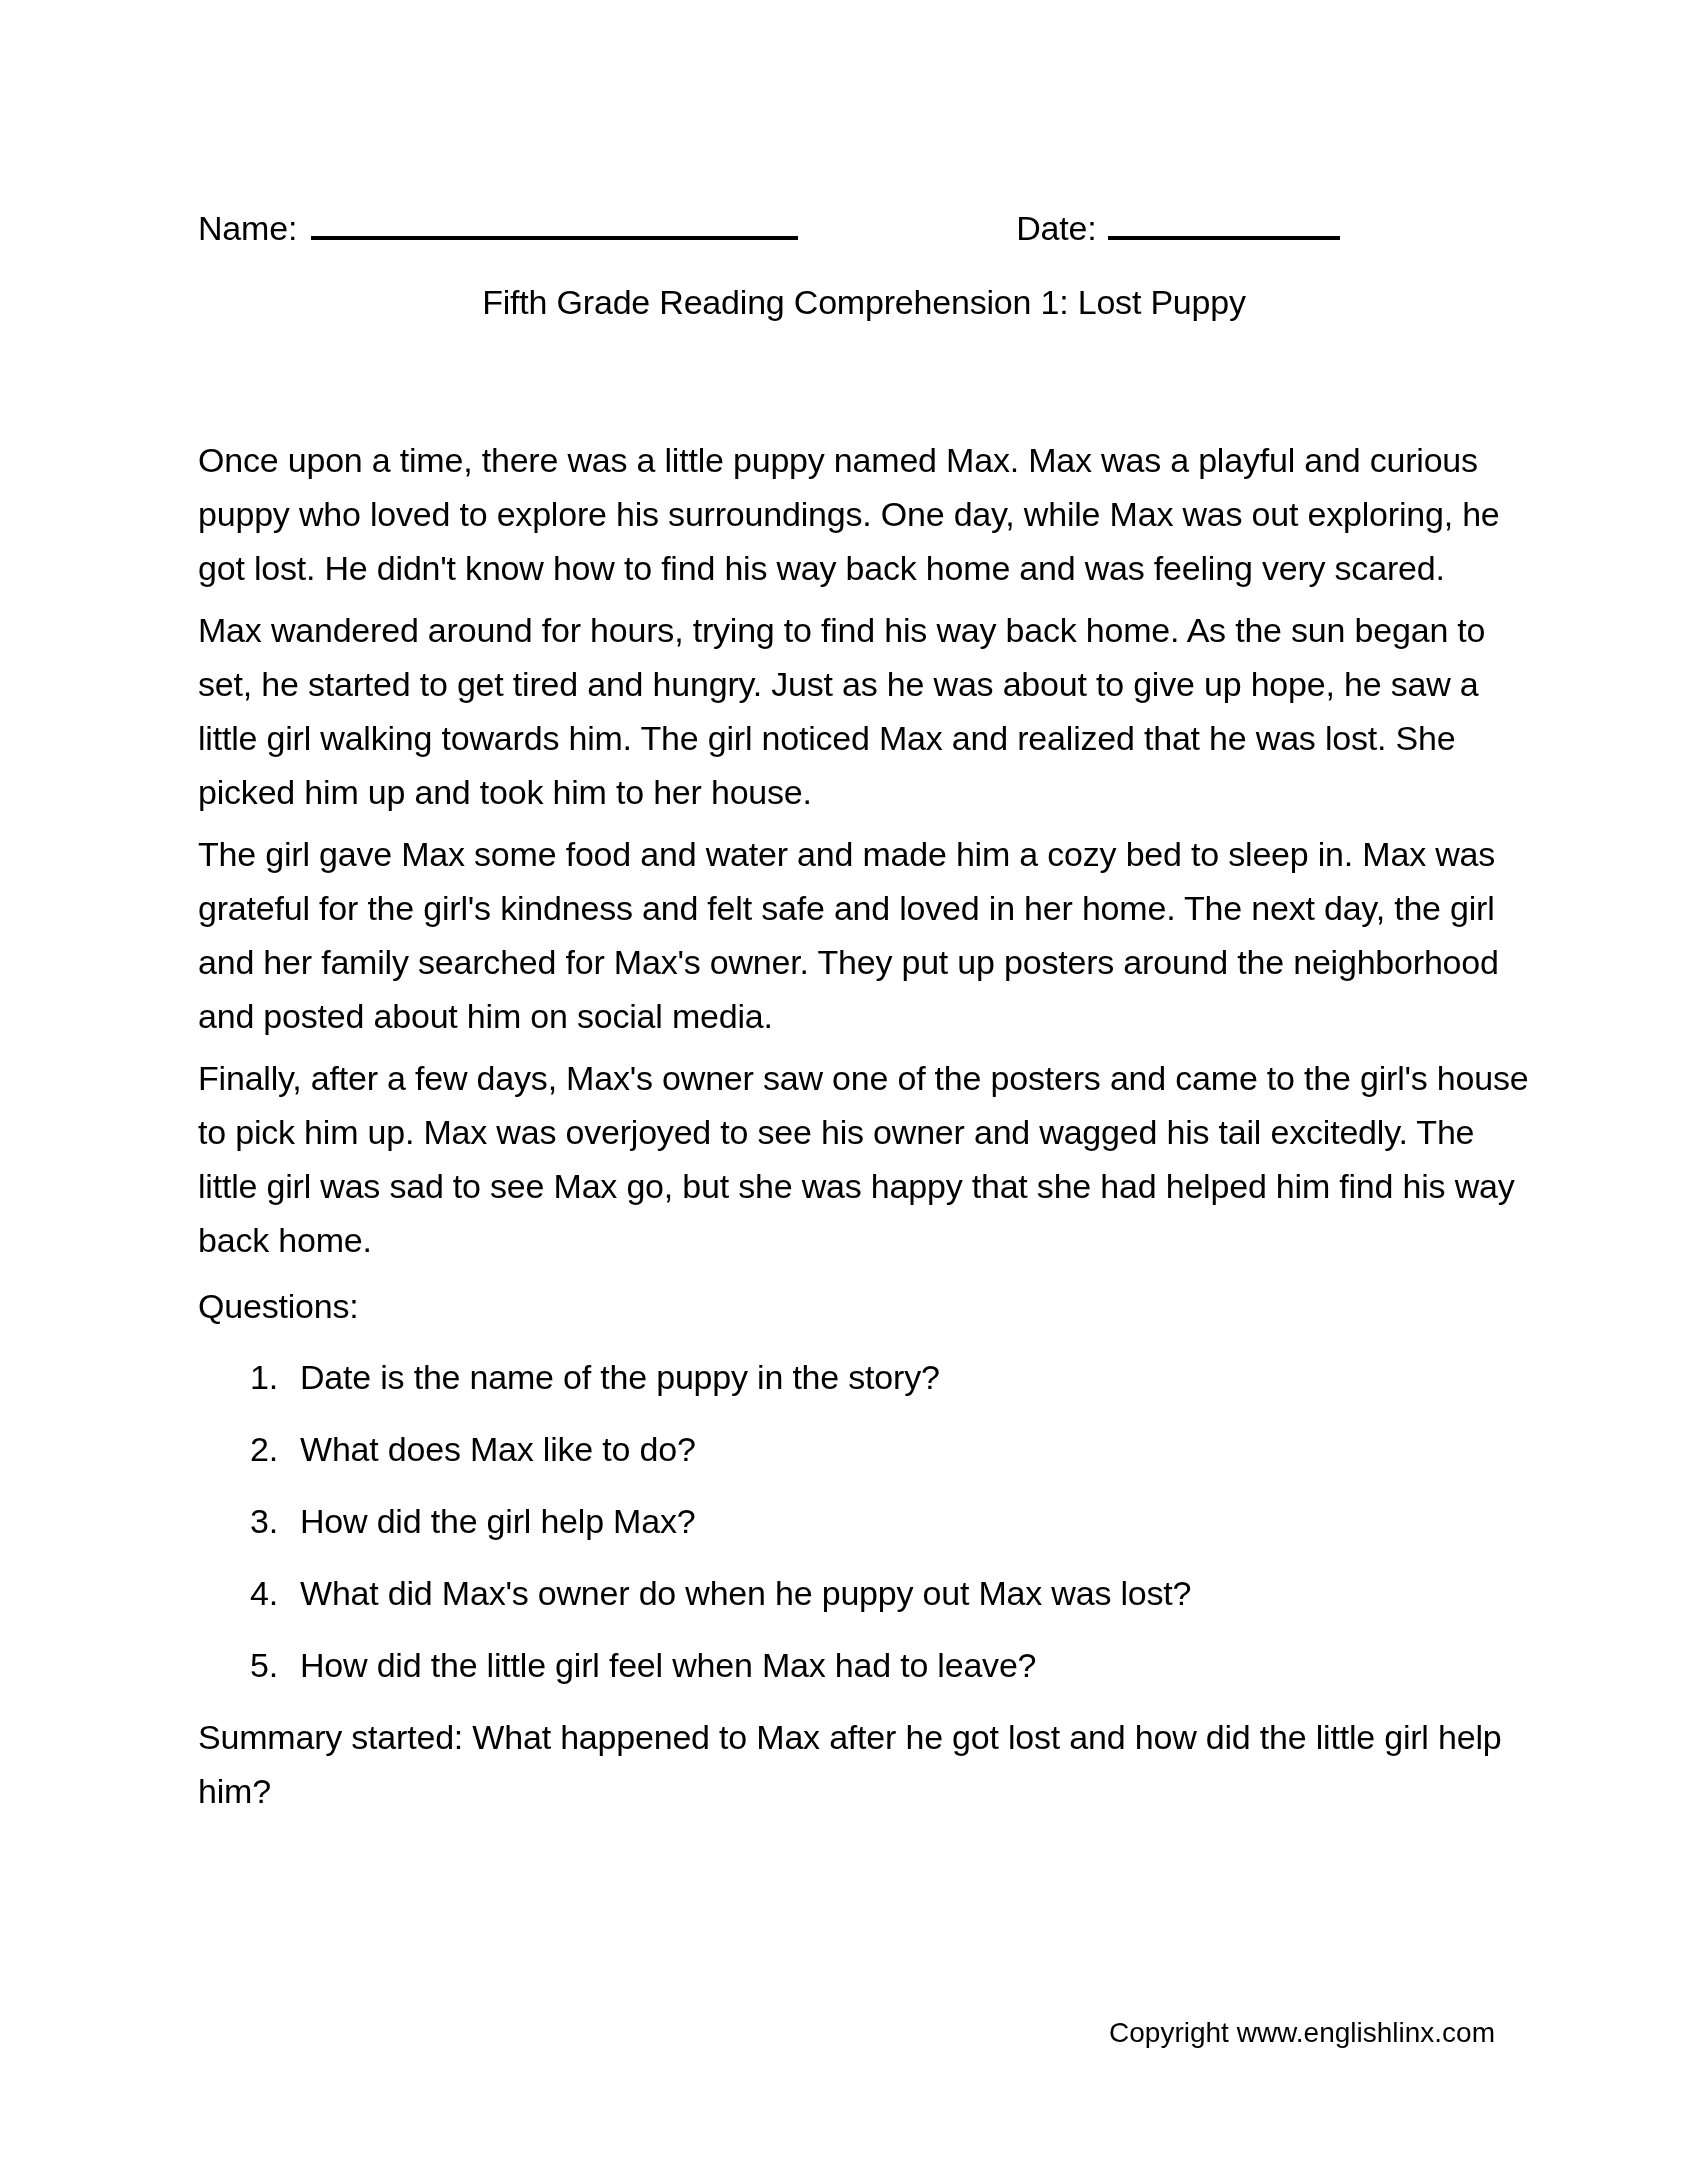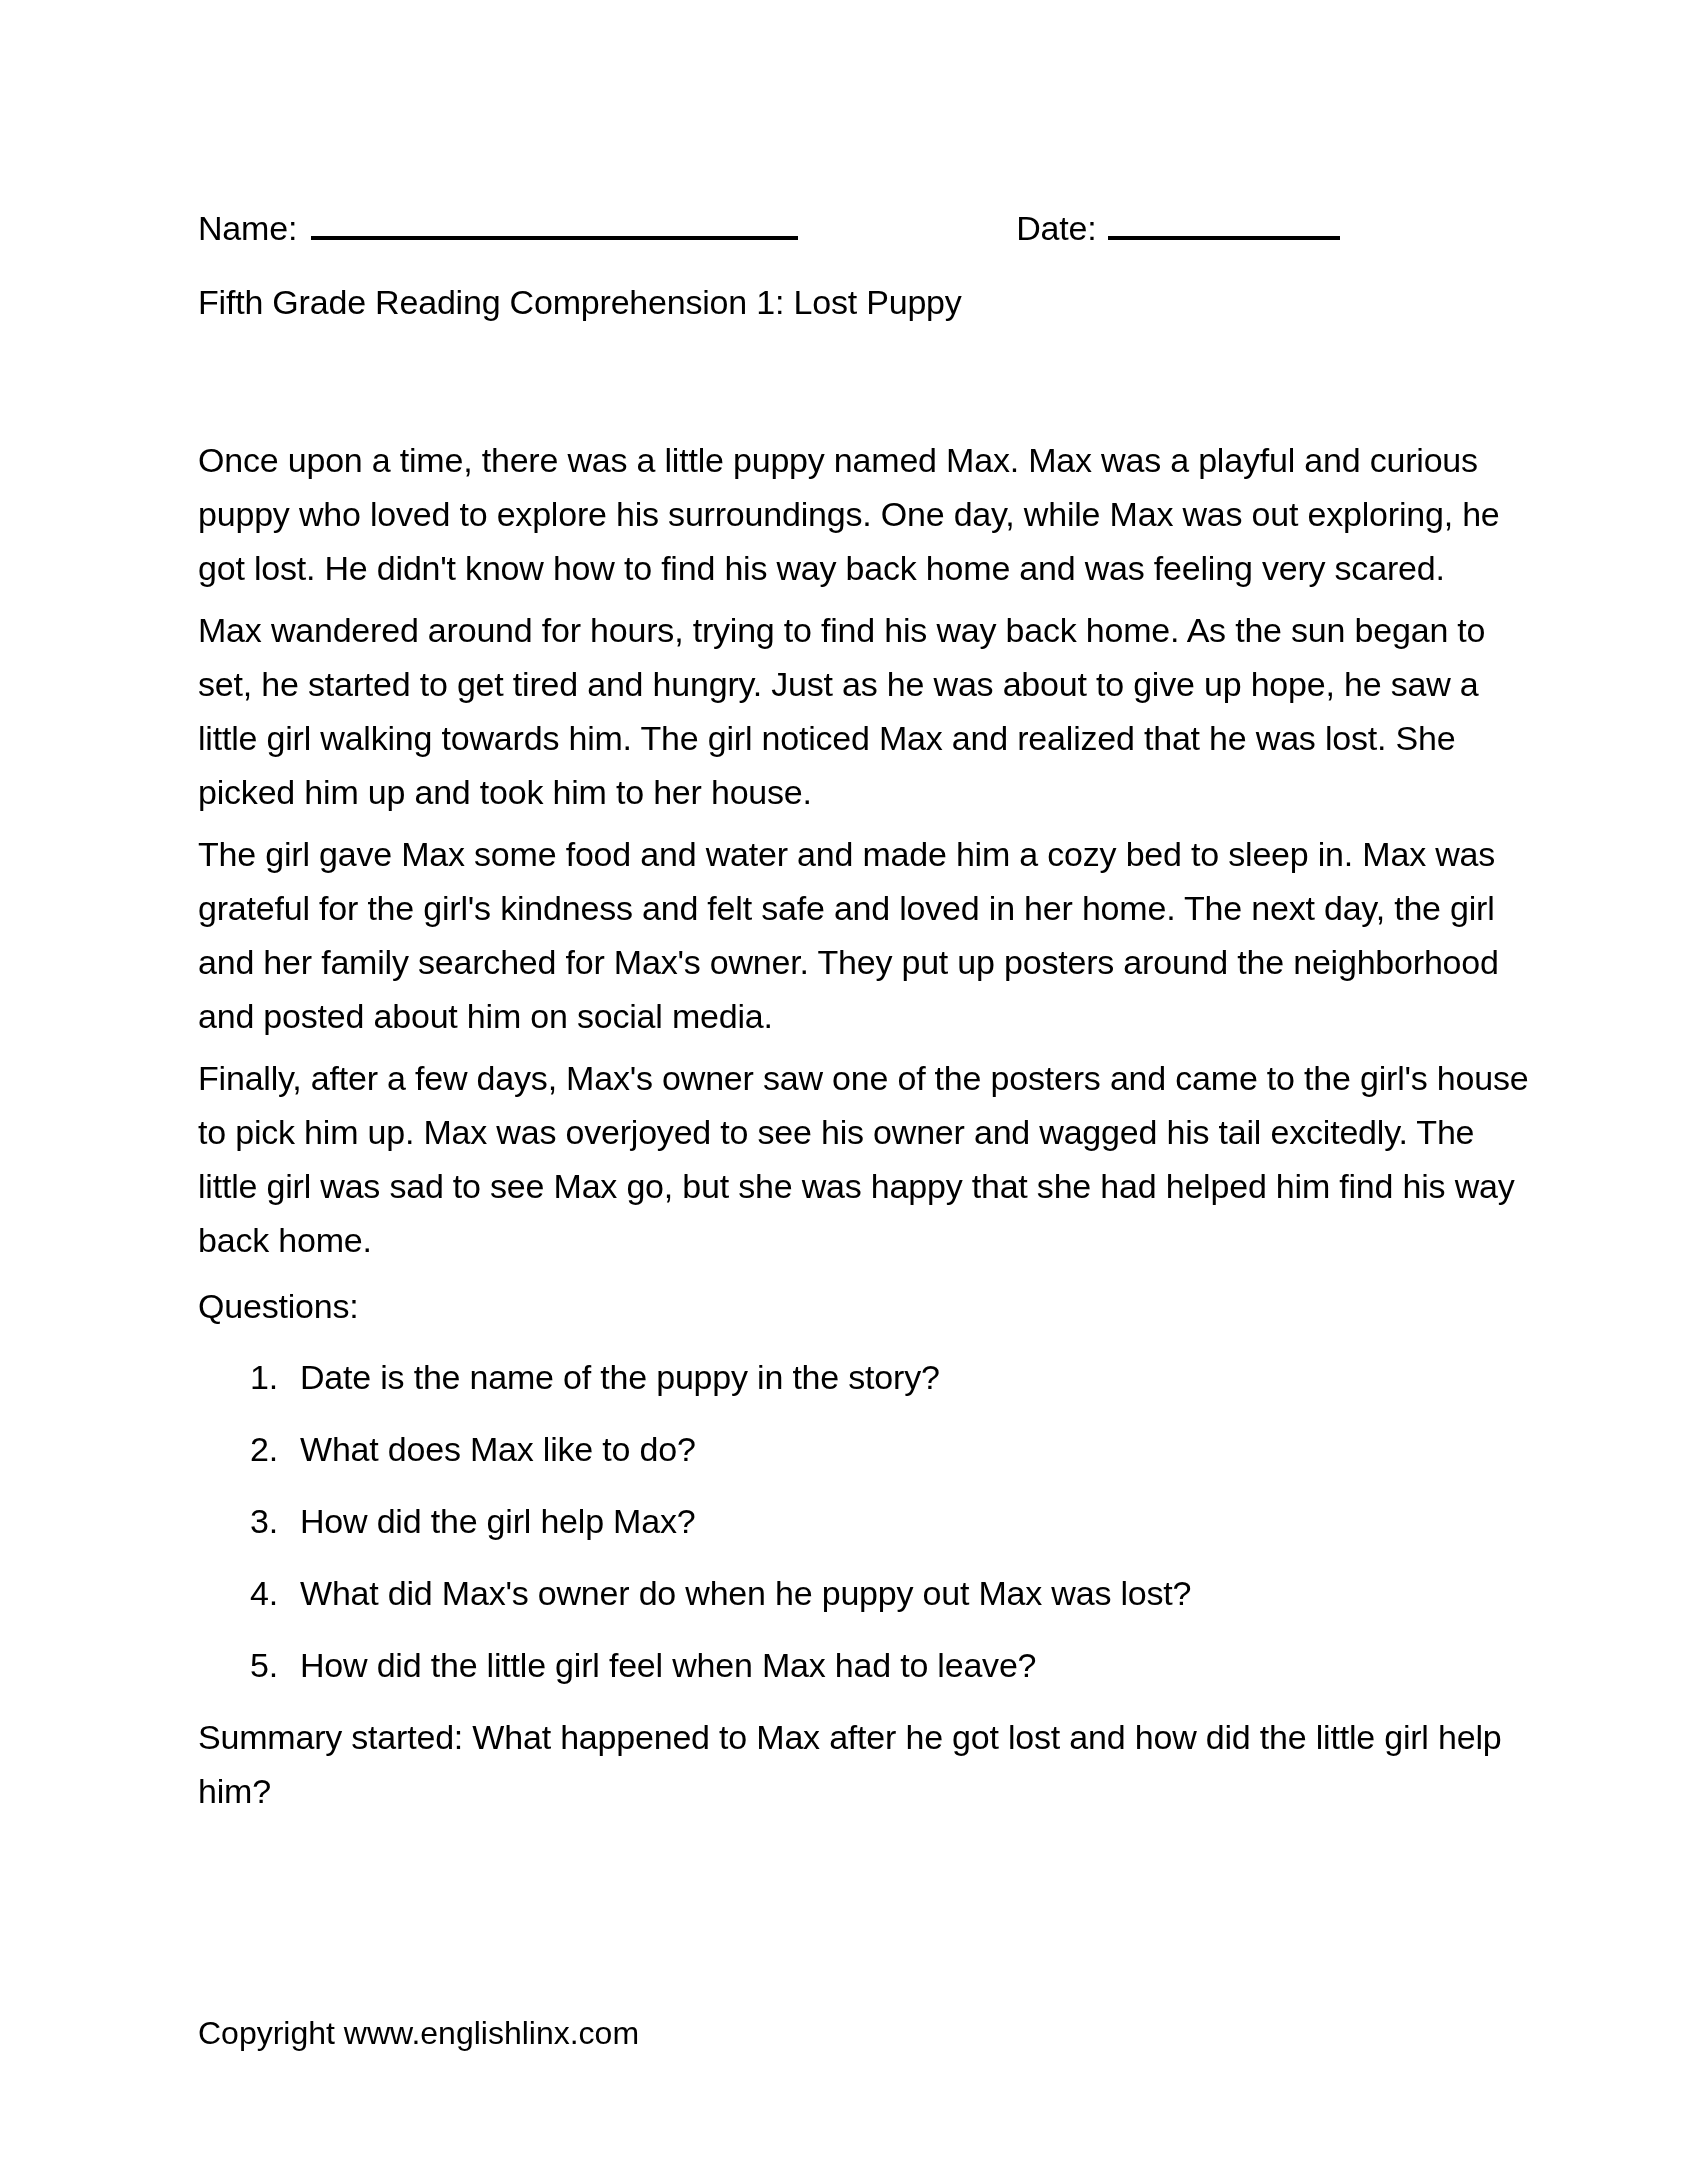--- a/index.html
+++ b/index.html
@@ -31,20 +31,21 @@
     border-bottom: 4px solid #000000;
     height: 38px;
     vertical-align: baseline;
   }
   .name-line { width: 487px; margin-left: 14px; }
   .date-group { margin-left: 218px; text-align: right; }
   .date-line { width: 232px; margin-left: 12px; }
   
   .title {
     margin-top: 20px;
+    text-align: center;
   }
   
   .story { margin-top: 104px; }
   .story p { margin-bottom: 8px; }
   
   .questions-label { margin-top: 12px; }
   ol.questions {
     margin-top: 17px;
     list-style: none;
     counter-reset: q;
@@ -59,22 +60,22 @@
     content: counter(q) ".";
     position: absolute;
     left: -50px;
     top: 0;
   }
   
   .summary { margin-top: 0; }
   .footer {
     margin-top: 188px;
     margin-right: 35px;
-    text-align: left;
-    font-size: 32px;
+    text-align: right;
+    font-size: 28px;
     letter-spacing: 0;
   }
 </style>
 </head>
 <body>
 
 <div class="page">
 
   <div class="header-row">
     <span>Name:</span>

